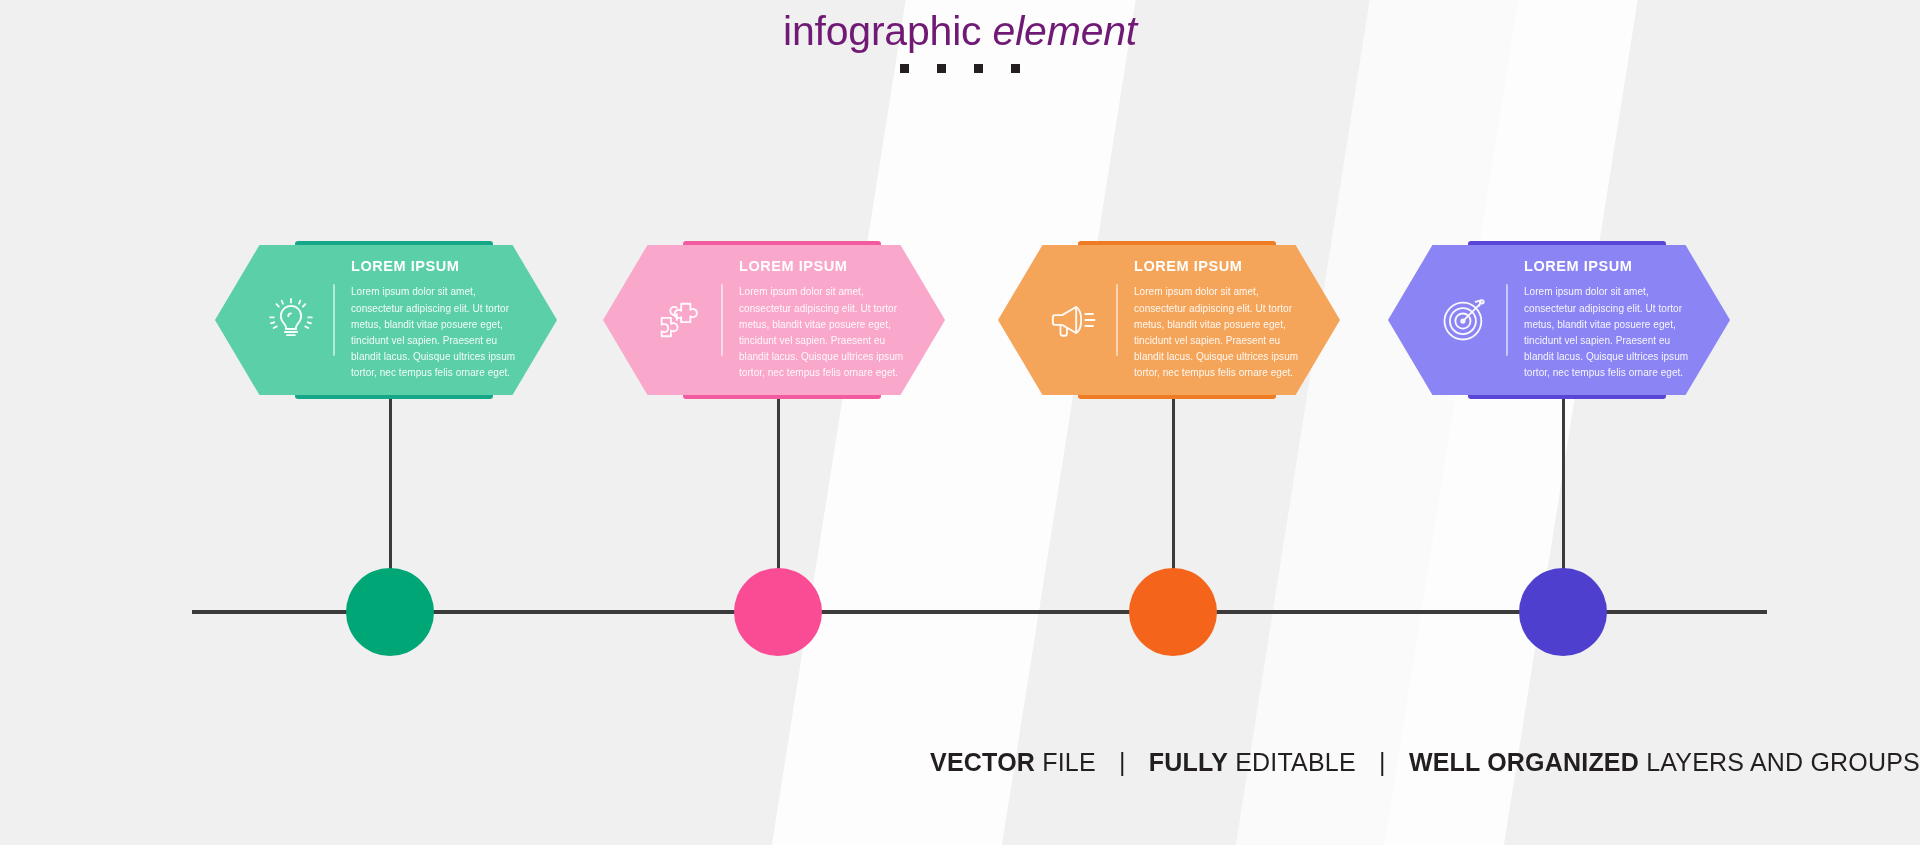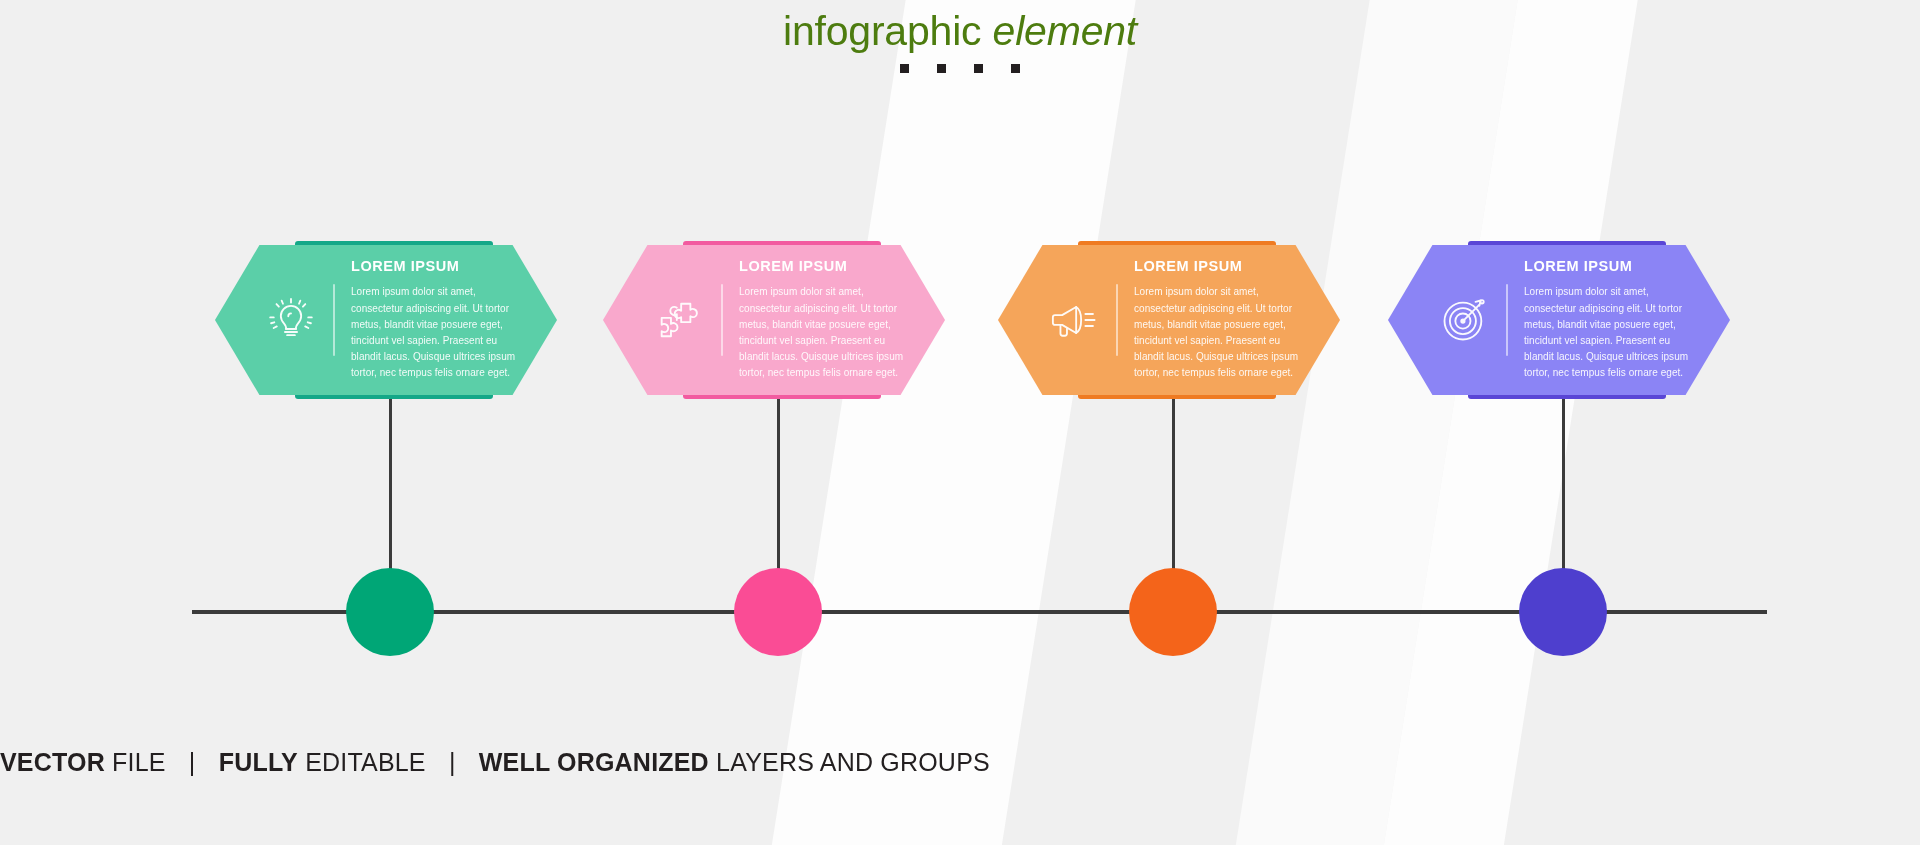--- a/index.html
+++ b/index.html
@@ -35,21 +35,21 @@
 
   
   .header {
     position: absolute;
     top: 8px; left: 0; right: 0;
     text-align: center;
     z-index: 5;
   }
   .title {
     font-size: 41px;
-    color: #4d7c0f;
+    color: #701a75;
     letter-spacing: -0.2px;
     line-height: 1.15;
     white-space: nowrap;
   }
   .title .t-regular { font-weight: 400; }
   .title .t-italic  { font-weight: 400; font-style: italic; }
 
   .dots {
     margin-top: 9px;
     display: flex;
@@ -180,21 +180,21 @@
   .node.n1 { left: 346px; }
   .node.n2 { left: 734px; }
   .node.n3 { left: 1129px; }
   .node.n4 { left: 1519px; }
 
   
   .footer {
     position: absolute;
     left: 0; right: 0;
     top: 748px;
-    text-align: left;
+    text-align: right;
     font-size: 25px;
     color: #231f20;
     letter-spacing: 0.2px;
     white-space: nowrap;
     z-index: 5;
   }
   .footer .b { font-weight: 700; }
   .footer .n { font-weight: 400; }
   .footer .sep {
     font-weight: 400;

